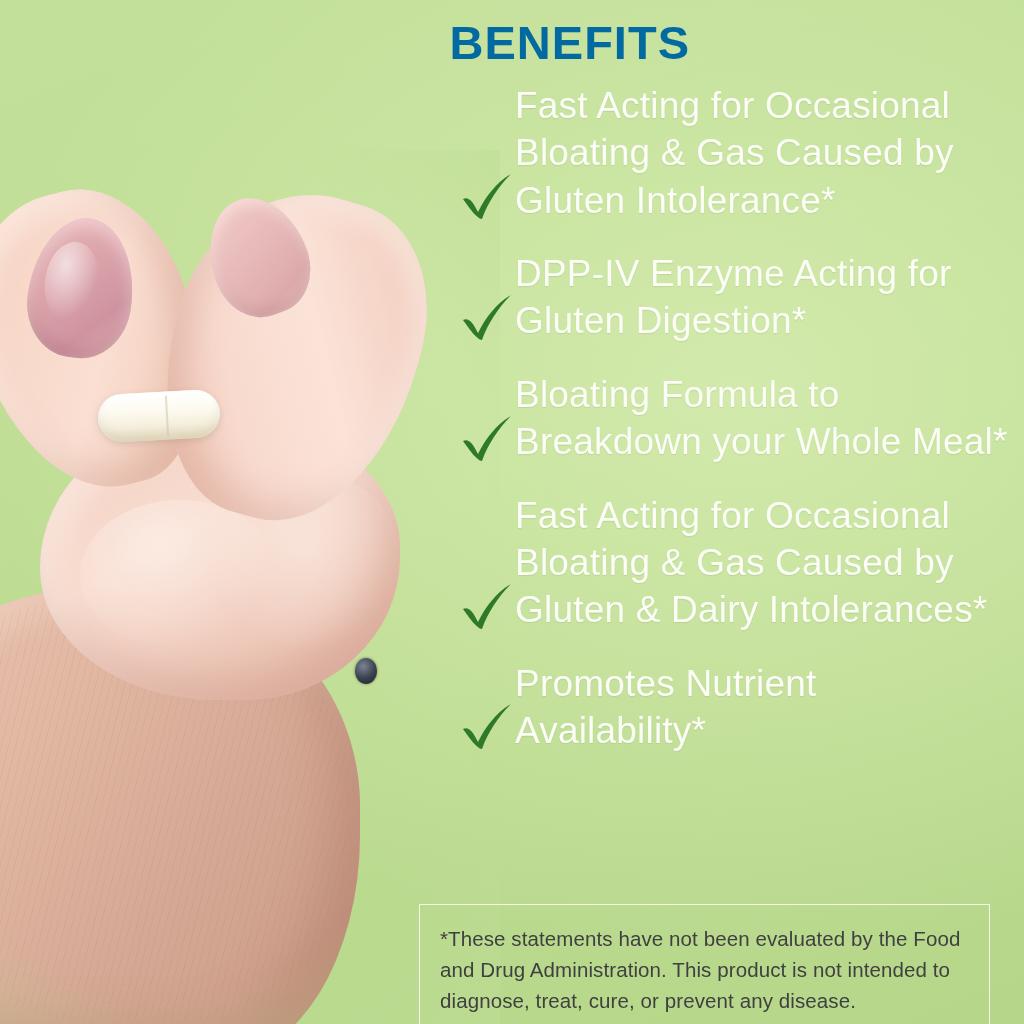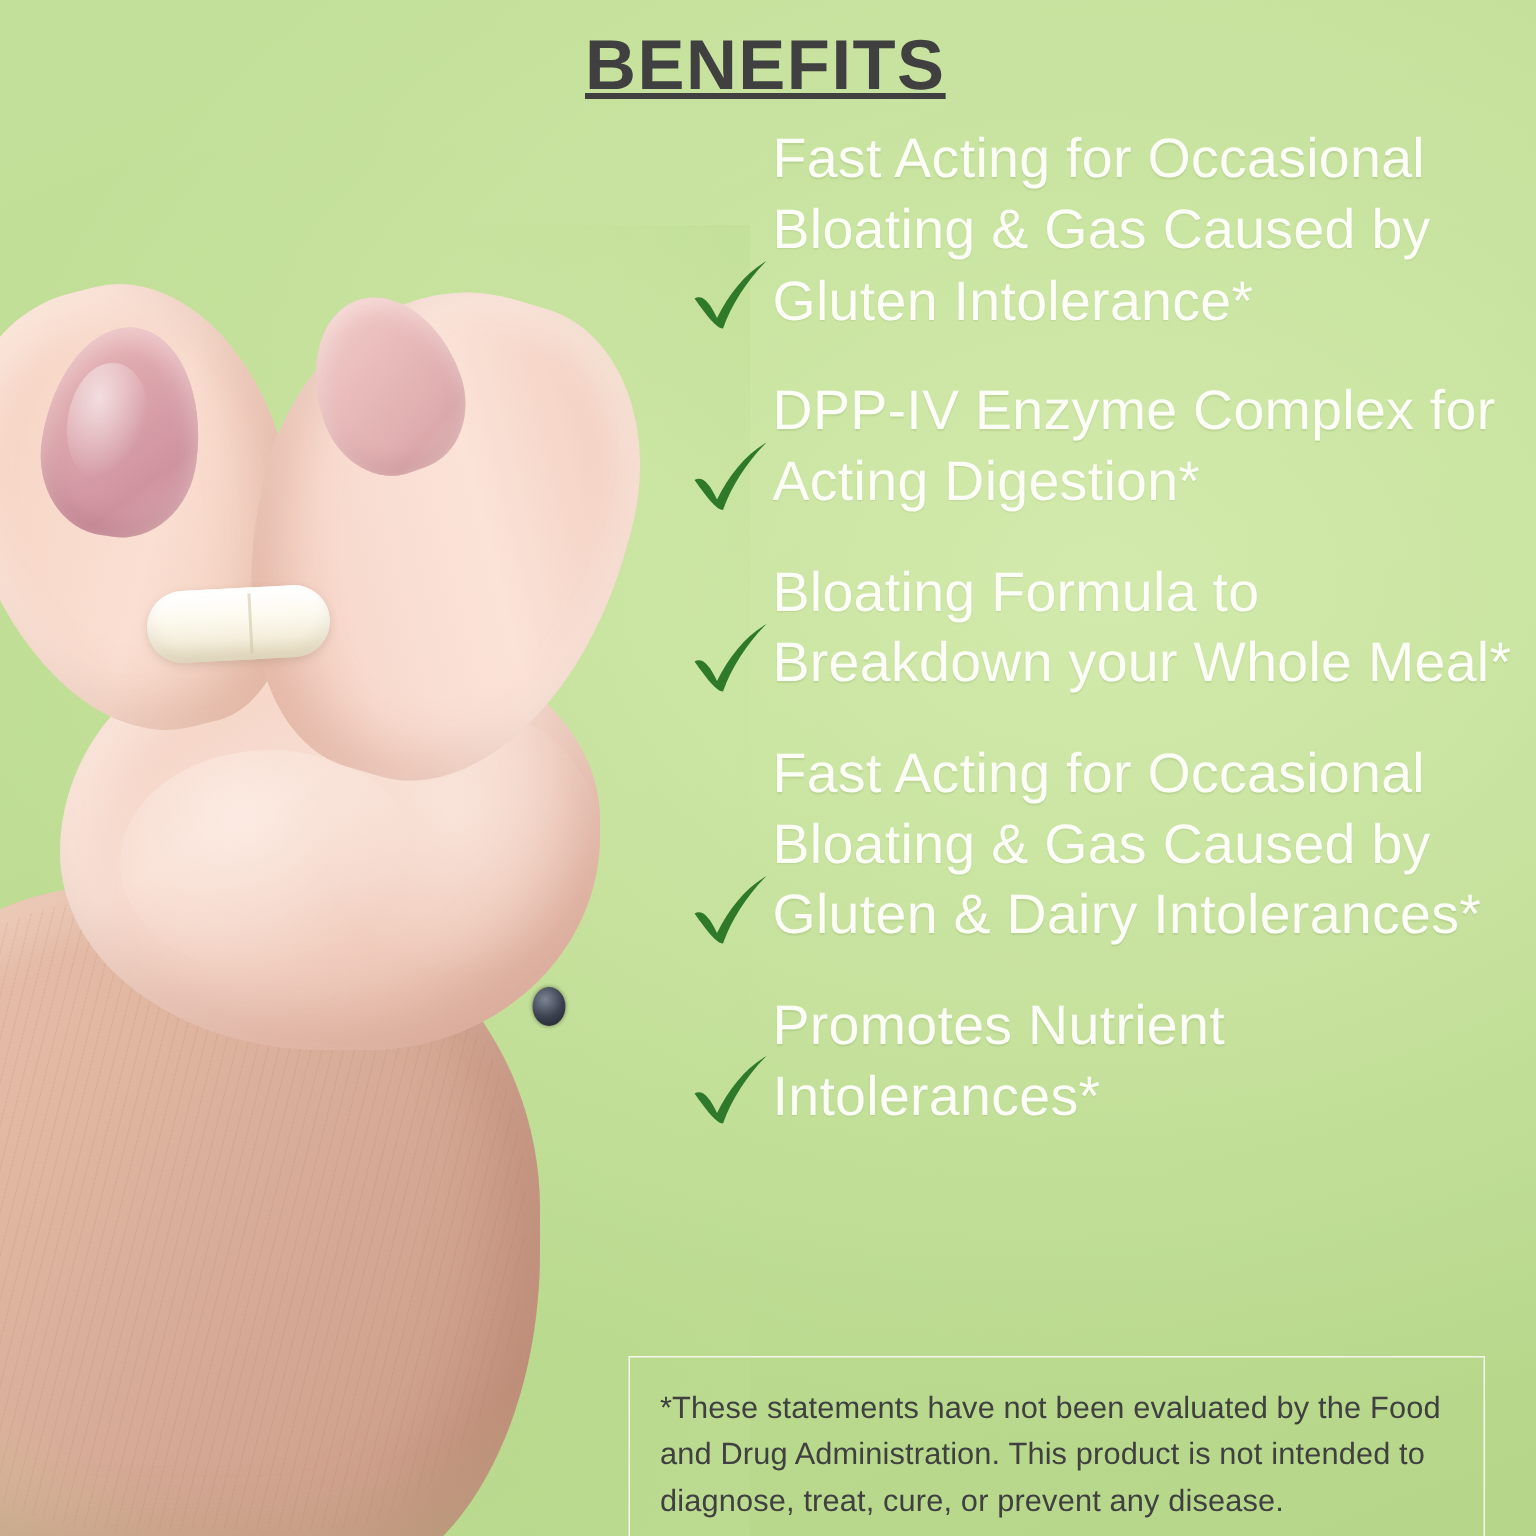--- a/index.html
+++ b/index.html
@@ -180,24 +180,23 @@
   }
 
   
   .heading {
     position: absolute;
     left: 390px; top: 18px;
     width: 300px;
     font-size: 47px;
     font-weight: 700;
     letter-spacing: 1px;
-    color: #404040;
-    text-align: left;
+    color: #0369a1;
+    text-align: right;
     line-height: 1.08;
-    text-decoration: underline;
   }
 
   
   .benefits {
     position: absolute;
     left: 455px; top: 82px;
     width: 560px;
   }
   .benefit-row {
     position: relative;
@@ -276,21 +275,21 @@
       </span>
       <span class="benefit-text">Fast Acting for Occasional Bloating &amp; Gas Caused by Gluten Intolerance*</span>
     </div>
 
     <div class="benefit-row">
       <span class="check-icon">
         <svg viewBox="0 0 56 52" aria-hidden="true">
           <path d="M4 27 C9 24, 14 29, 19 40 C27 24, 38 10, 52 2 C40 14, 29 30, 23 47 C18 47, 9 34, 4 27 Z" fill="#2f7a2a"></path>
         </svg>
       </span>
-      <span class="benefit-text">DPP-IV Enzyme Complex for Acting Digestion*</span>
+      <span class="benefit-text">DPP-IV Enzyme Acting for Gluten Digestion*</span>
     </div>
 
     <div class="benefit-row">
       <span class="check-icon">
         <svg viewBox="0 0 56 52" aria-hidden="true">
           <path d="M4 27 C9 24, 14 29, 19 40 C27 24, 38 10, 52 2 C40 14, 29 30, 23 47 C18 47, 9 34, 4 27 Z" fill="#2f7a2a"></path>
         </svg>
       </span>
       <span class="benefit-text">Bloating Formula to Breakdown your Whole Meal*</span>
     </div>
@@ -303,21 +302,21 @@
       </span>
       <span class="benefit-text">Fast Acting for Occasional Bloating &amp; Gas Caused by Gluten &amp; Dairy Intolerances*</span>
     </div>
 
     <div class="benefit-row">
       <span class="check-icon">
         <svg viewBox="0 0 56 52" aria-hidden="true">
           <path d="M4 27 C9 24, 14 29, 19 40 C27 24, 38 10, 52 2 C40 14, 29 30, 23 47 C18 47, 9 34, 4 27 Z" fill="#2f7a2a"></path>
         </svg>
       </span>
-      <span class="benefit-text">Promotes Nutrient Intolerances*</span>
+      <span class="benefit-text">Promotes Nutrient Availability*</span>
     </div>
 
   </div>
 
   <div class="disclaimer">
     <div class="disclaimer-text">*These statements have not been evaluated by the Food and Drug Administration. This product is not intended to diagnose, treat, cure, or prevent any disease.</div>
   </div>
 
 </div>
 

